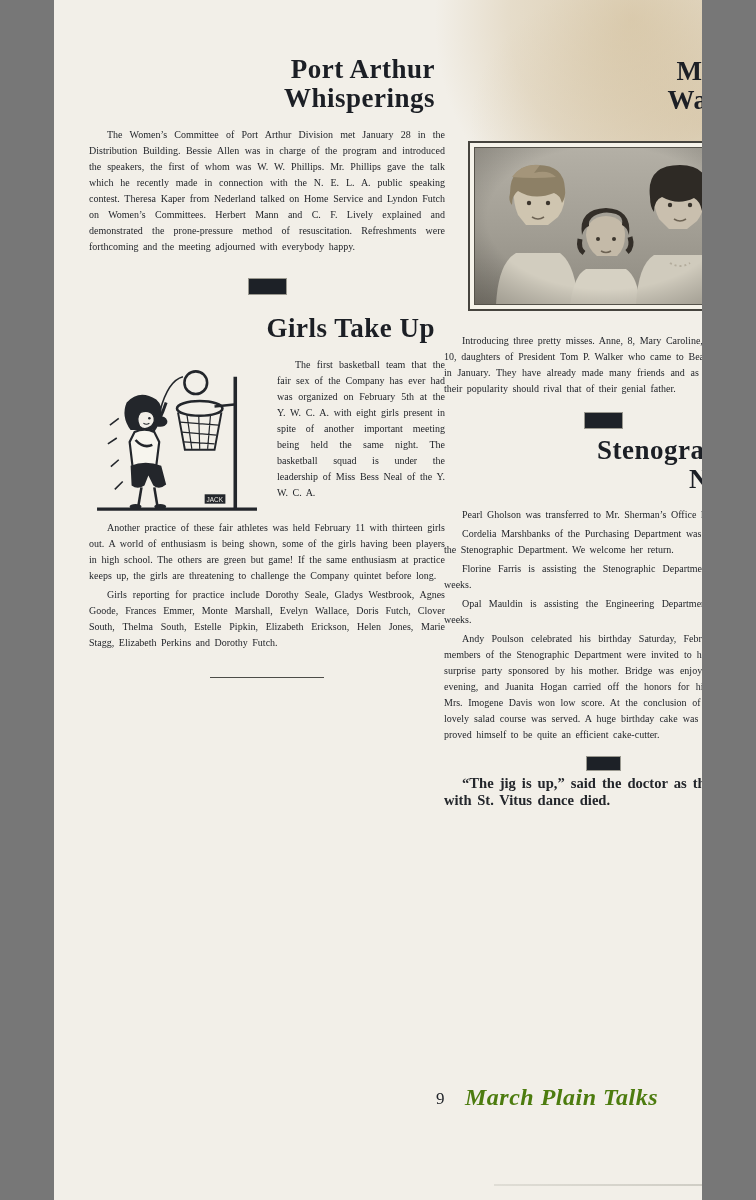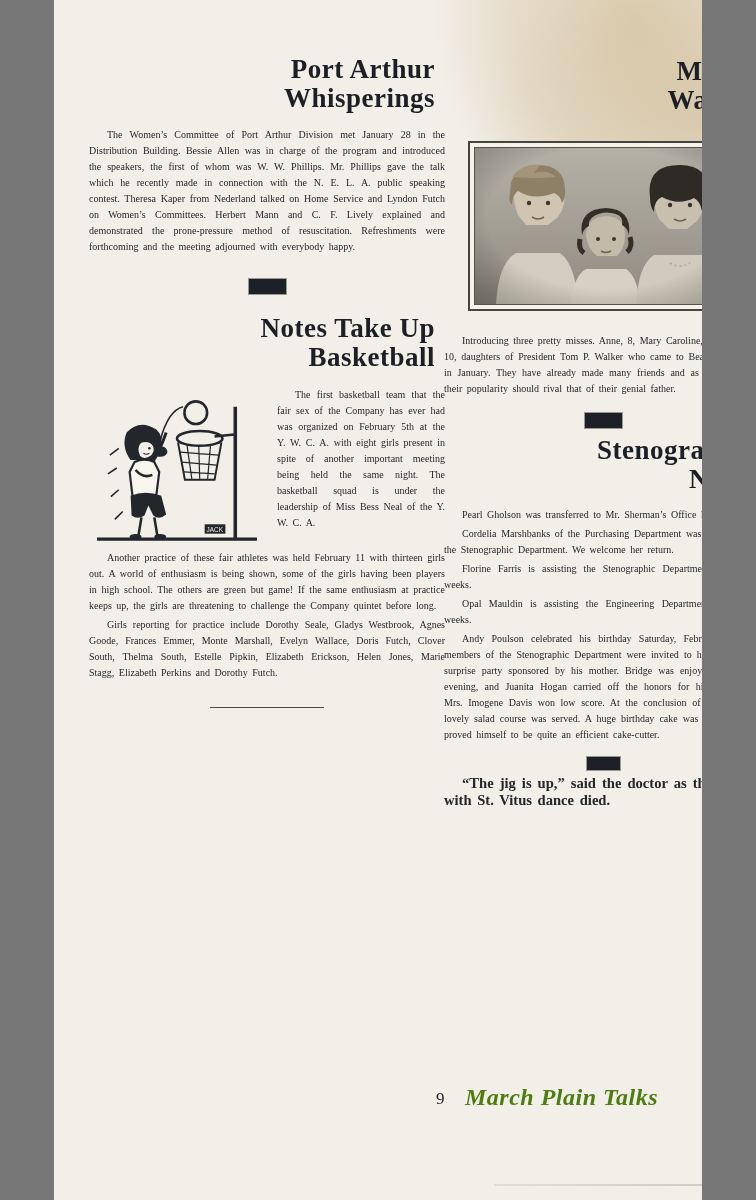--- a/index.html
+++ b/index.html
@@ -111,22 +111,21 @@
     <h1 class="headline hl-1">
       <span>Port Arthur</span>
       <span>Whisperings</span>
     </h1>
 
     <p class="body">The Women’s Committee of Port Arthur Division met January 28 in the Distribution Building.  Bessie Allen was in charge of the program and introduced the speakers, the first of whom was W. W. Phillips.  Mr. Phillips gave the talk which he recently made in connection with the N. E. L. A. public speaking contest.  Theresa Kaper from Nederland talked on Home Service and Lyndon Futch on Women’s Committees. Herbert Mann and C. F. Lively explained and demonstrated the prone-pressure method of resuscitation.  Refreshments were forthcoming and the meeting adjourned with everybody happy.</p>
 
     <div class="divider"></div>
 
     <h1 class="headline hl-2">
-      <span>Notes Take Up</span>
-      <span>Basketball</span>
+      <span>Girls Take Up</span>
     </h1>
 
     <div class="wrap-block">
 
       <svg class="cartoon" viewBox="0 0 180 158" aria-hidden="true">
 
         <line x1="8" y1="150" x2="170" y2="150" stroke="#23262b" stroke-width="3.4"></line>
 
         <line x1="148" y1="16" x2="148" y2="150" stroke="#23262b" stroke-width="3.6"></line>
 

